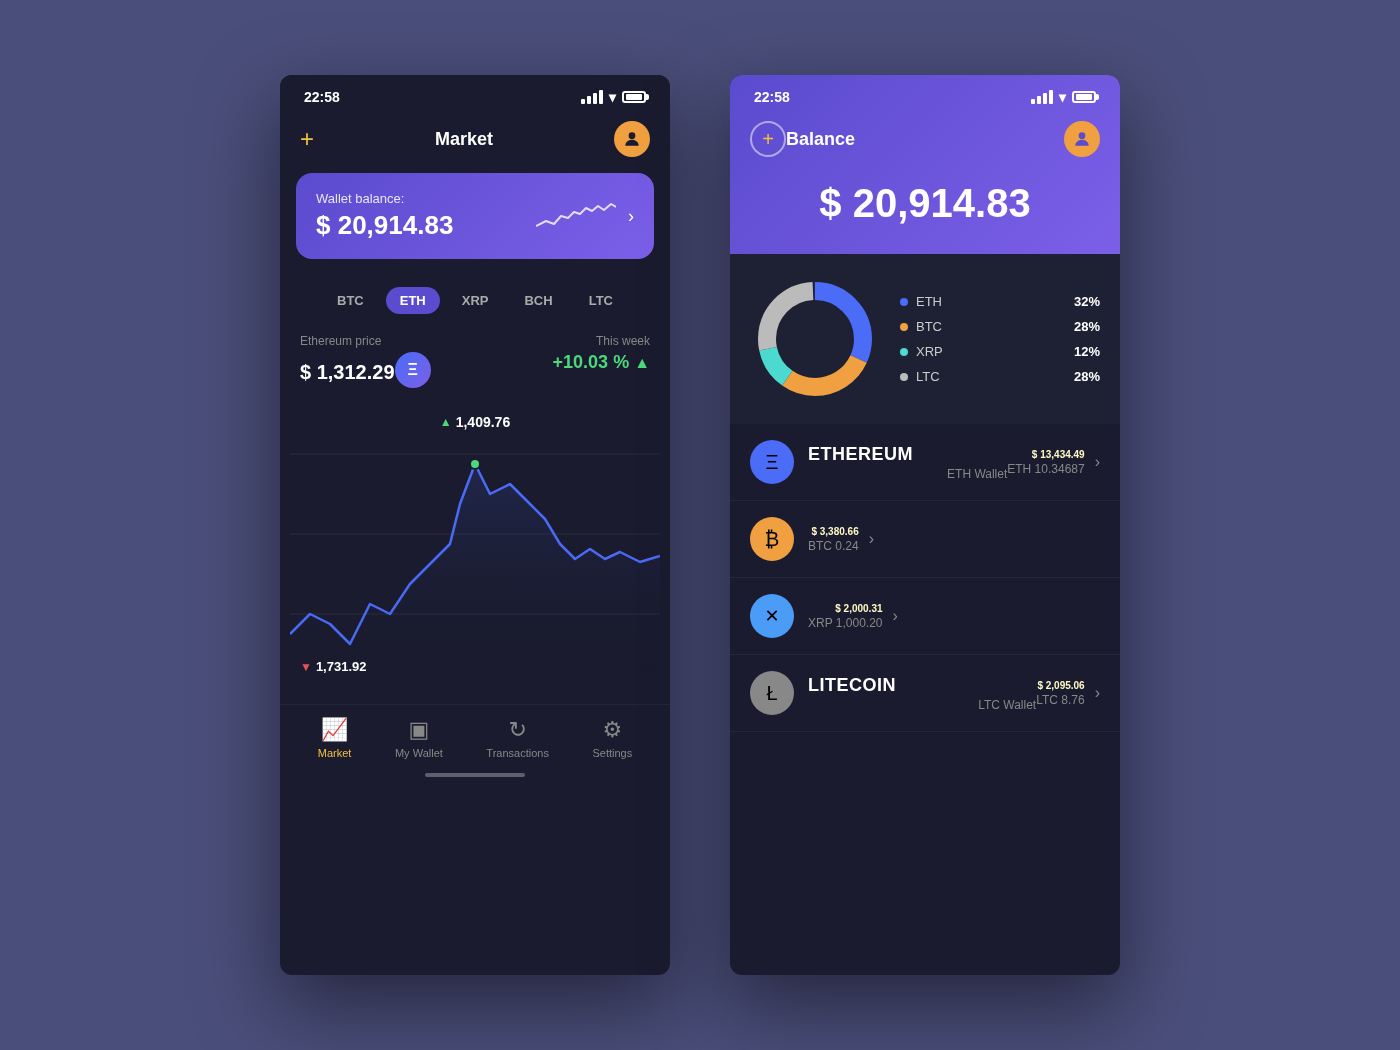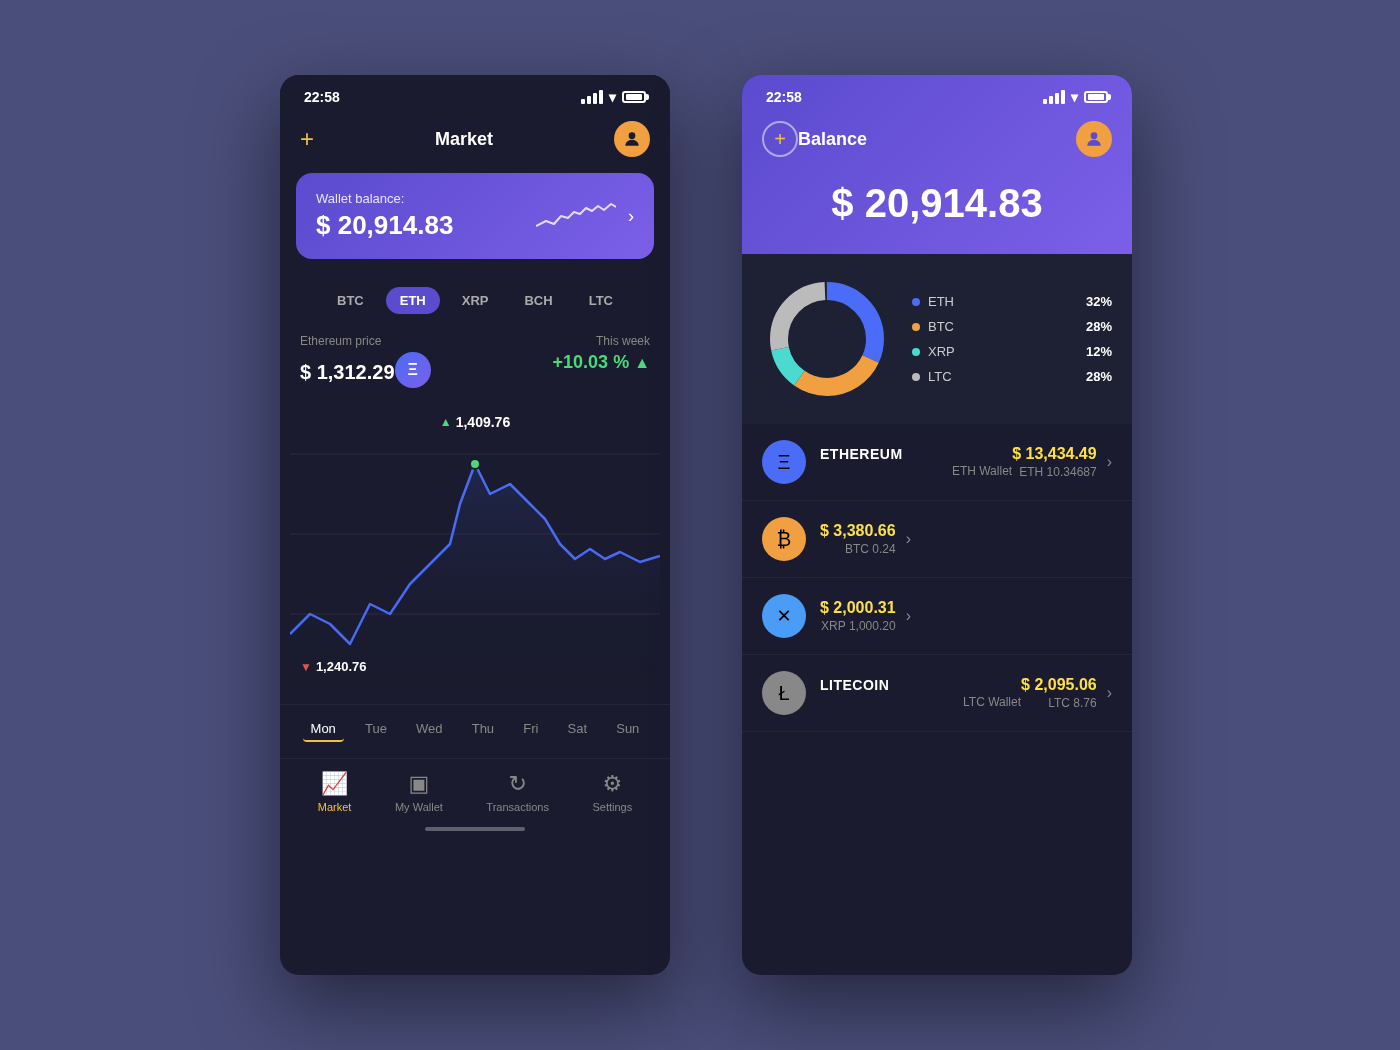--- a/index.html
+++ b/index.html
@@ -15,24 +15,23 @@
     }
     .screens-container {
       display: flex;
       gap: 60px;
       align-items: flex-start;
     }
 
     
     .phone {
       background: #1a1b2e;
-      border-radius: 19px;
+      border-radius: 12px;
       overflow: hidden;
       box-shadow: 0 30px 80px rgba(0,0,0,0.5);
-      margin-left: 12px;
     }
 
     
     .phone-left {
       width: 390px;
       height: 900px;
     }
 
     .status-bar {
       background: #1a1b2e;
@@ -425,36 +424,36 @@
       justify-content: center;
       font-size: 20px;
       margin-right: 14px;
       flex-shrink: 0;
     }
     .coin-info {
       flex: 1;
     }
     .coin-name {
       color: #fff;
-      font-size: 14px;
+      font-size: 18px;
       font-weight: 700;
       letter-spacing: 0.5px;
     }
     .coin-wallet {
       color: #888;
       font-size: 12px;
       margin-top: 2px;
       text-align: right;
     }
     .coin-values {
       text-align: right;
     }
     .coin-usd {
-      color: #fde047;
-      font-size: 16px;
+      color: #fef9c3;
+      font-size: 10px;
       font-weight: 600;
     }
     .coin-amount {
       color: #888;
       font-size: 12px;
       margin-top: 2px;
     }
     .coin-chevron {
       color: #888;
       font-size: 16px;
@@ -548,33 +547,24 @@
           <linearGradient id="chartGrad" x1="0" y1="0" x2="0" y2="1">
             <stop offset="0%" stop-color="#4a6cf7"></stop>
             <stop offset="100%" stop-color="transparent"></stop>
           </linearGradient>
         </defs>
 
         <circle cx="185" cy="60" r="5" fill="#4cd97b" stroke="#1a1b2e" stroke-width="2"></circle>
       </svg>
       <div class="chart-low-label">
         <span class="arrow-down">▼</span>
-        <span>1,240.76</span>
-      </div>
-    </div>
-
-    <div class="day-selector">
-      <span class="day-btn active">Mon</span>
-      <span class="day-btn">Tue</span>
-      <span class="day-btn">Wed</span>
-      <span class="day-btn">Thu</span>
-      <span class="day-btn">Fri</span>
-      <span class="day-btn">Sat</span>
-      <span class="day-btn">Sun</span>
-    </div>
+        <span>1,731.92</span>
+      </div>
+    </div>
+
 
     <div class="bottom-nav">
       <div class="nav-item">
         <span class="nav-icon active">📈</span>
         <span class="nav-label active">Market</span>
       </div>
       <div class="nav-item">
         <span class="nav-icon">▣</span>
         <span class="nav-label">My Wallet</span>
       </div>

